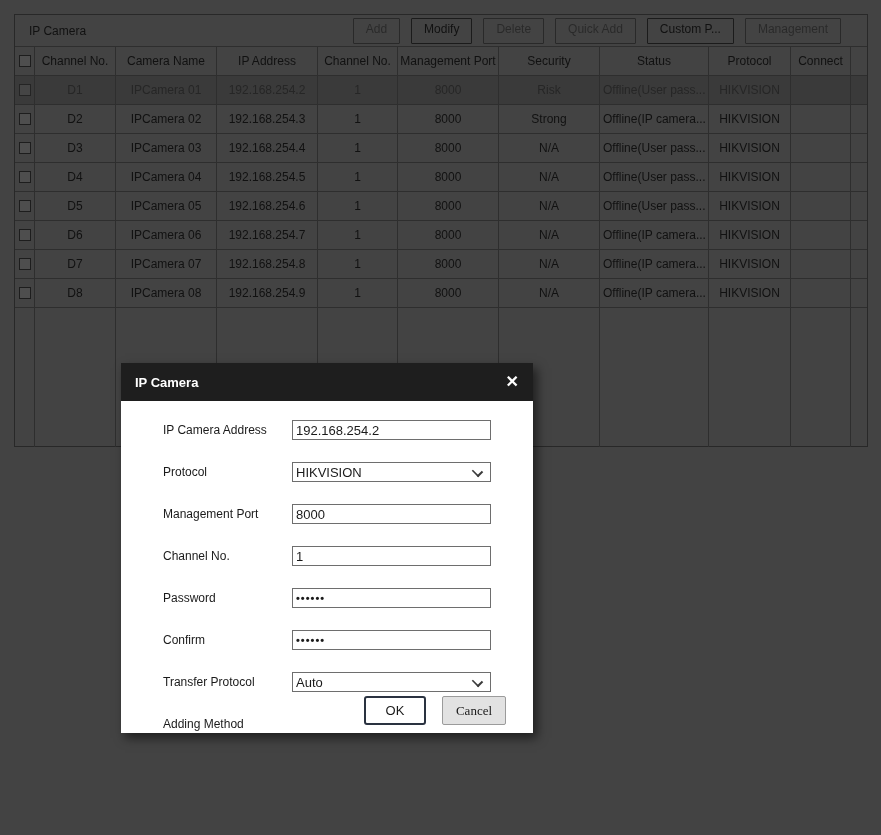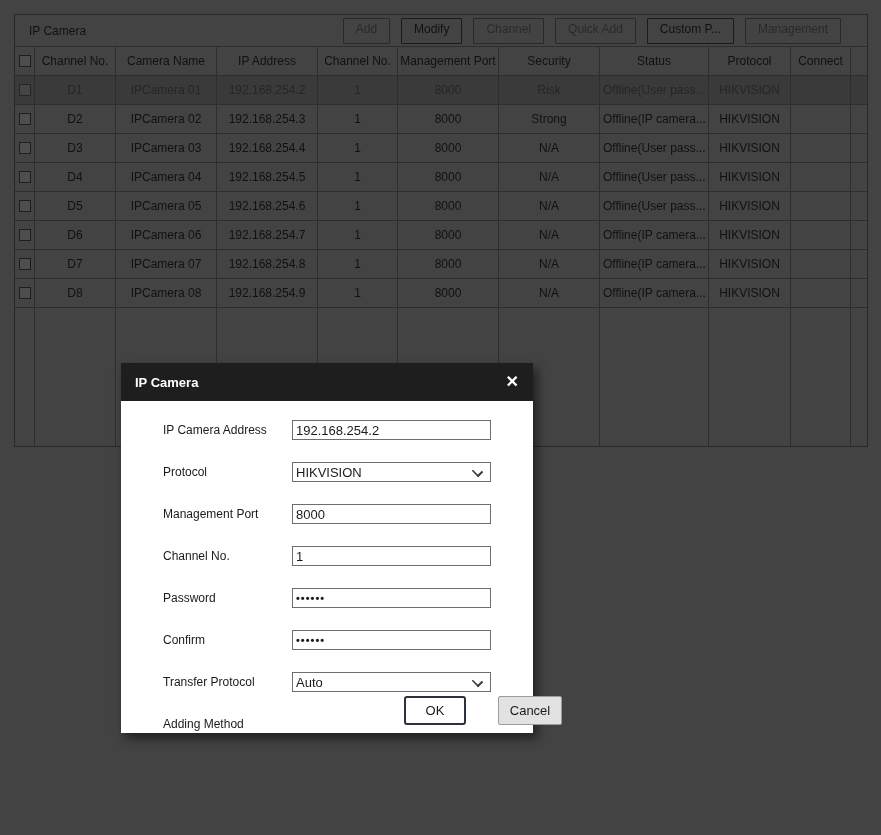--- a/index.html
+++ b/index.html
@@ -100,42 +100,42 @@
     width:199px; height:20px; border:1px solid var(--input-border);
     background:#fff; display:flex; align-items:center; padding:0 3px;
     font-size:13px; color:#1a1a1a; position:relative;
   }
   .chev{
     position:absolute; right:8px; top:4px;
     width:9px; height:9px;
     border-right:2px solid #3a3a3a; border-bottom:2px solid #3a3a3a;
     transform:rotate(45deg) scale(1,0.8); transform-origin:center;
   }
-  .dialog-buttons{position:absolute; left:243px; top:295px; display:flex; gap:32px;margin-left:40px;}
+  .dialog-buttons{position:absolute; left:243px; top:295px; display:flex; gap:16px;}
   .btn-ok{
     width:62px; height:29px; background:#fff; color:#1a1a1a;
     border:2px solid var(--ok-border); border-radius:3px;
     font-family:"Liberation Sans", sans-serif; font-size:13px; cursor:default;
   }
   .btn-cancel{
     width:64px; height:29px; background:var(--cancel-bg); color:#1a1a1a;
     border:1px solid var(--cancel-border); border-radius:2px;
-    font-family:Liberation Sans, sans-serif; font-size:13px; cursor:default;
+    font-family:Liberation Serif, serif; font-size:13px; cursor:default;
   }
 </style>
 </head>
 <body>
 
 <div class="panel">
   <div class="toolbar">
     <span class="panel-title">IP Camera</span>
     <div class="toolbar-buttons" id="toolbar-buttons">
         <div class="tbtn disabled">Add</div>
         <div class="tbtn">Modify</div>
-        <div class="tbtn disabled">Channel</div>
+        <div class="tbtn disabled">Delete</div>
         <div class="tbtn disabled">Quick Add</div>
         <div class="tbtn">Custom P...</div>
         <div class="tbtn disabled">Management</div>
       </div>
   </div>
   <div class="table">
     <div class="thead" id="thead">
       <div class="th">
         <span class="checkbox"></span>
       </div>

